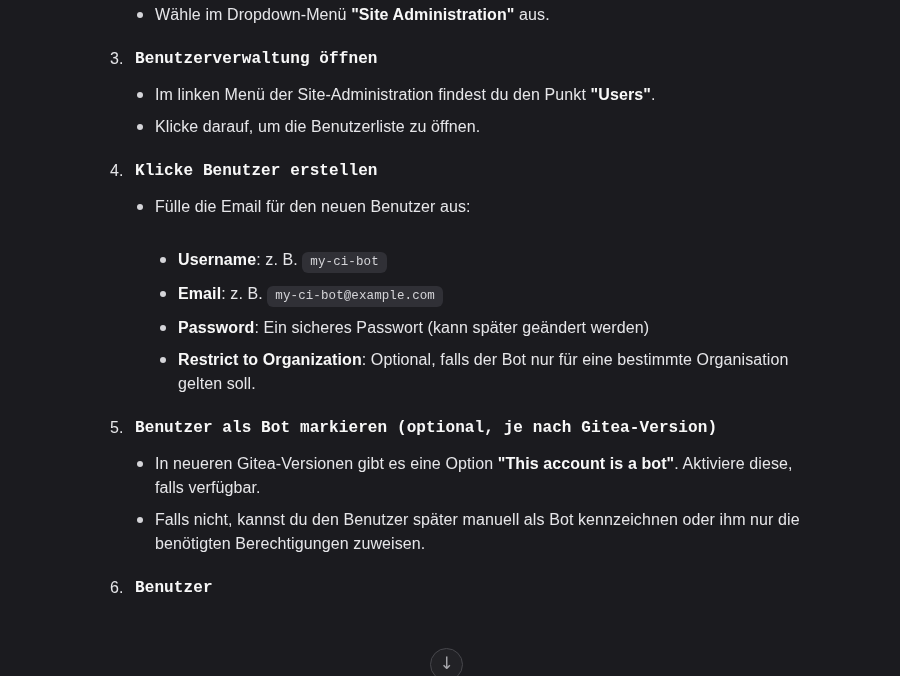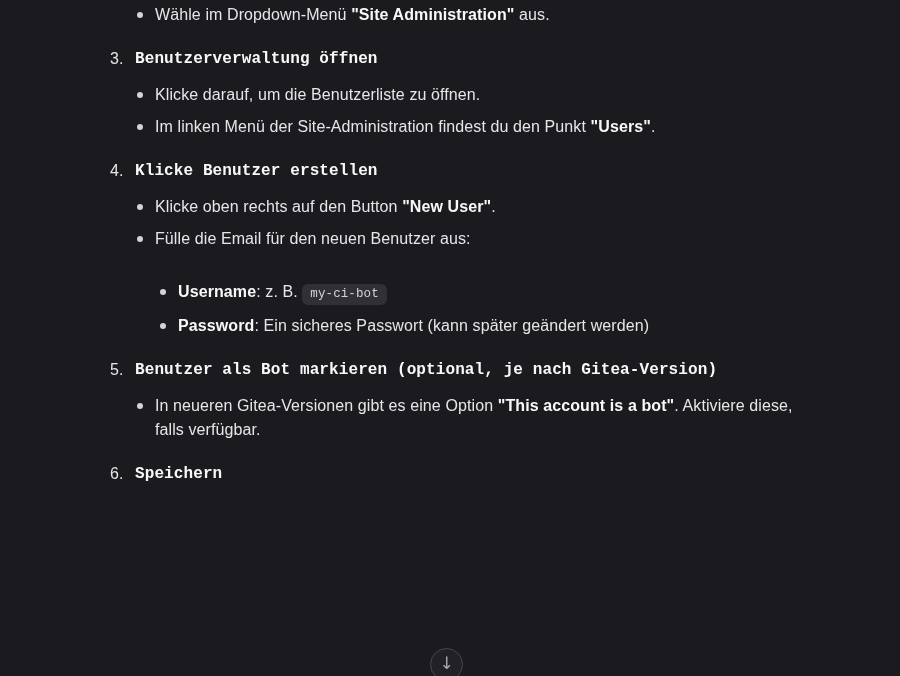--- a/index.html
+++ b/index.html
@@ -98,67 +98,79 @@
       <span class="content"><span>Wähle im Dropdown-Menü </span><b>"Site Administration"</b><span> aus.</span></span>
     </div>
     <div class="block b-num">
       <span class="num">3.</span>
       <span class="content"><b>Benutzerverwaltung öffnen</b></span>
     </div>
     <div class="block b-l1">
       <span class="marker">
         <span class="dot"></span>
       </span>
-      <span class="content"><span>Klicke darauf, um die Benutzerliste zu öffnen.</span></span>
+      <span class="content"><span>Im linken Menü der Site-Administration findest du den Punkt </span><b>"Users"</b><span>.</span></span>
     </div>
     <div class="block b-l1">
       <span class="marker">
         <span class="dot"></span>
       </span>
-      <span class="content"><span>Im linken Menü der Site-Administration findest du den Punkt </span><b>"Users"</b><span>.</span></span>
+      <span class="content"><span>Klicke darauf, um die Benutzerliste zu öffnen.</span></span>
     </div>
     <div class="block b-num">
       <span class="num">4.</span>
       <span class="content"><b>Klicke Benutzer erstellen</b></span>
-    </div>
-    <div class="block b-l1">
-      <span class="marker">
-        <span class="dot"></span>
-      </span>
-      <span class="content"><span>Klicke oben rechts auf den Button </span><b>"New User"</b><span>.</span></span>
     </div>
     <div class="block b-l1">
       <span class="marker">
         <span class="dot"></span>
       </span>
       <span class="content"><span>Fülle die Email für den neuen Benutzer aus:</span></span>
     </div>
     <div class="block b-l2">
       <span class="marker">
         <span class="dot"></span>
       </span>
       <span class="content"><b>Username</b><span>: z. B. </span><span class="code">my-ci-bot</span></span>
     </div>
     <div class="block b-l2">
       <span class="marker">
         <span class="dot"></span>
       </span>
+      <span class="content"><b>Email</b><span>: z. B. </span><span class="code">my-ci-bot@example.com</span></span>
+    </div>
+    <div class="block b-l2">
+      <span class="marker">
+        <span class="dot"></span>
+      </span>
       <span class="content"><b>Password</b><span>: Ein sicheres Passwort (kann später geändert werden)</span></span>
+    </div>
+    <div class="block b-l2">
+      <span class="marker">
+        <span class="dot"></span>
+      </span>
+      <span class="content"><b>Restrict to Organization</b><span>: Optional, falls der Bot nur für eine bestimmte Organisation gelten soll.</span></span>
     </div>
     <div class="block b-num">
       <span class="num">5.</span>
       <span class="content"><b>Benutzer als Bot markieren (optional, je nach Gitea-Version)</b></span>
     </div>
     <div class="block b-l1">
       <span class="marker">
         <span class="dot"></span>
       </span>
       <span class="content"><span>In neueren Gitea-Versionen gibt es eine Option </span><b>"This account is a bot"</b><span>. Aktiviere diese, falls verfügbar.</span></span>
     </div>
+    <div class="block b-l1">
+      <span class="marker">
+        <span class="dot"></span>
+      </span>
+      <span class="content"><span>Falls nicht, kannst du den Benutzer später manuell als Bot kennzeichnen oder ihm nur die benötigten Berechtigungen zuweisen.</span></span>
+    </div>
     <div class="block b-num">
       <span class="num">6.</span>
-      <span class="content"><b>Speichern</b></span>
+      <span class="content"><b>Benutzer</b></span>
     </div>
   </div>
 
 <div class="scroll-btn">
   <span class="arrow">↓</span>
 </div>
 
 </body></html>

